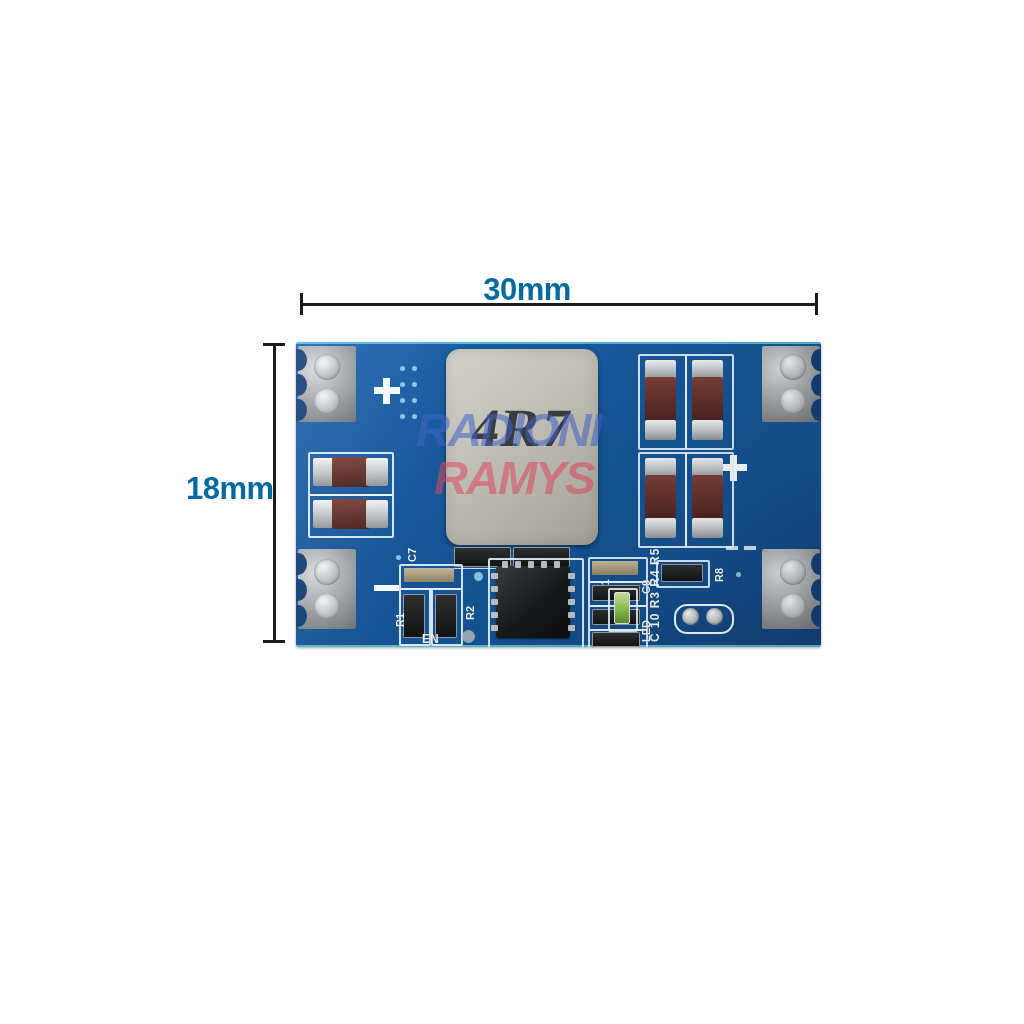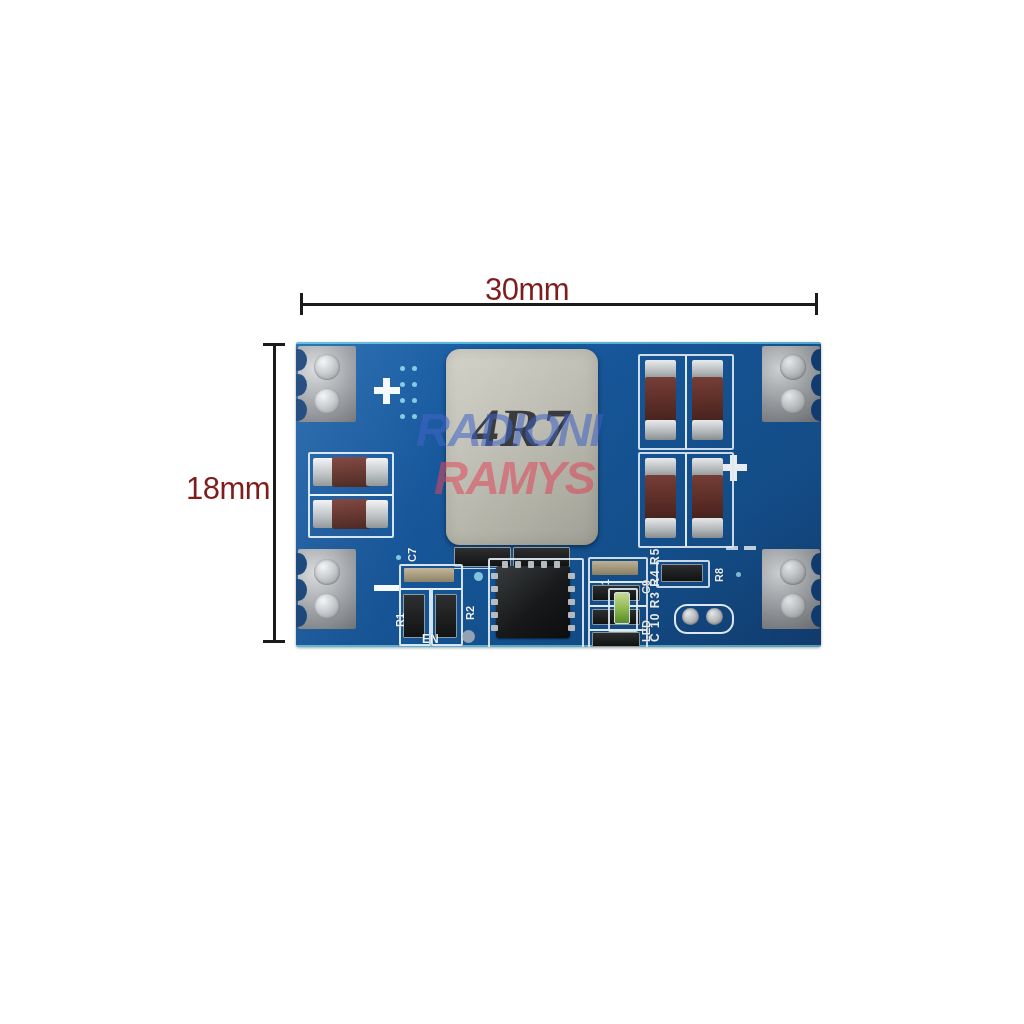--- a/index.html
+++ b/index.html
@@ -9,22 +9,22 @@
     background:#ffffff;
     font-family:"Liberation Sans", sans-serif;
     overflow:hidden;
     position:relative;
   }
   .stage{position:absolute;left:0;top:0;width:1024px;height:1024px;}
 
   
   .dim-label{
     position:absolute;
-    font-weight:normal;
-    color:#7f1d1d;
+    font-weight:bold;
+    color:#0369a1;
     letter-spacing:-0.5px;
     white-space:nowrap;
   }
   #width-label{left:527px;top:272px;font-size:31px;transform:translateX(-50%);}
   #height-label{left:186px;top:471px;font-size:31px;}
 
   .dim-line-h{position:absolute;left:300px;top:303px;width:518px;height:3px;background:#1b1b1b;}
   .dim-cap-h{position:absolute;width:3px;height:22px;background:#1b1b1b;top:293px;}
   #cap-h-left{left:300px;}
   #cap-h-right{left:815px;}

